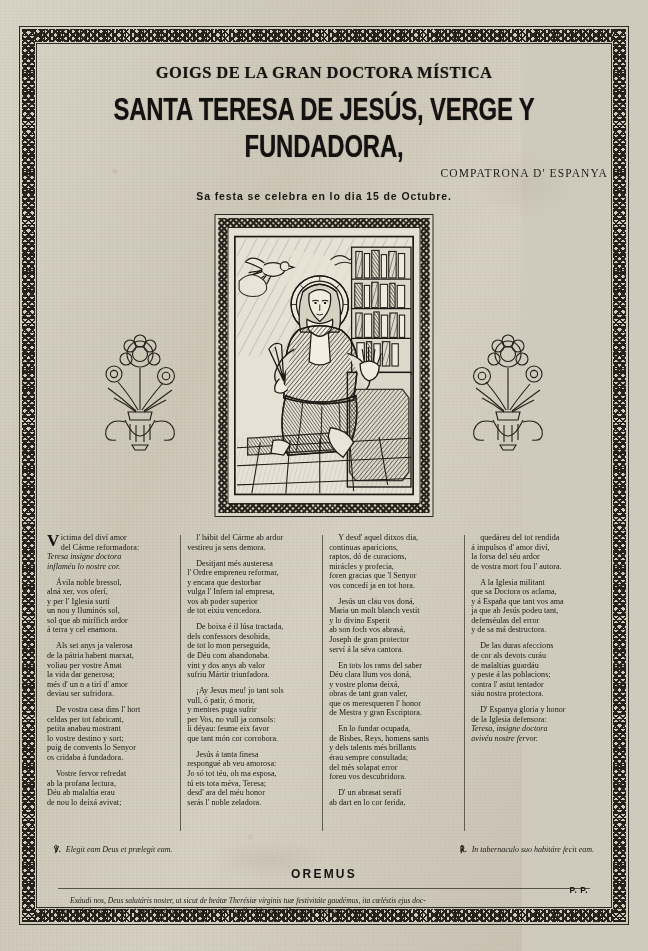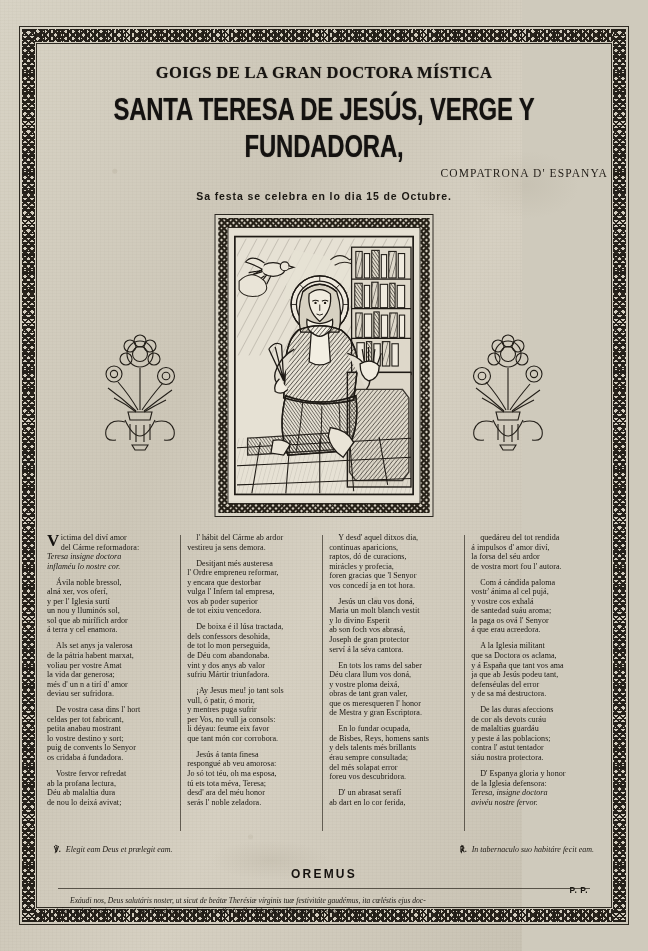--- a/index.html
+++ b/index.html
@@ -443,21 +443,21 @@
             <p class="ind">De vostra casa dins l' hort</p>
             <p>celdas per tot fabricant,</p>
             <p>petita anabau mostrant</p>
             <p>lo vostre destino y sort;</p>
             <p>puig de convents lo Senyor</p>
             <p>os cridaba á fundadora.</p>
           </div>
           <div class="stanza">
             <p class="ind">Vostre fervor refredat</p>
             <p>ab la profana lectura,</p>
-            <p>Déu ab malaltia dura</p>
+            <p>Déu ab malaltia erau</p>
             <p>de nou lo deixá avivat;</p>
           </div>
         </div>
       <div class="col c2">
           <div class="stanza">
             <p class="ind">l' hábit del Cárme ab ardor</p>
             <p>vestireu ja sens demora.</p>
           </div>
           <div class="stanza">
             <p class="ind">Desitjant més austeresa</p>
@@ -529,28 +529,20 @@
             <p class="ind">D' un abrasat serafí</p>
             <p>ab dart en lo cor ferida,</p>
           </div>
         </div>
       <div class="col c4">
           <div class="stanza">
             <p class="ind">quedáreu del tot rendida</p>
             <p>á impulsos d' amor diví,</p>
             <p>la forsa del séu ardor</p>
             <p>de vostra mort fou l' autora.</p>
-          </div>
-          <div class="stanza">
-            <p class="ind">Com á cándida paloma</p>
-            <p>vostr' ánima al cel pujá,</p>
-            <p>y vostre cos exhalá</p>
-            <p>de santedad suáu aroma;</p>
-            <p>la paga os  ová l' Senyor</p>
-            <p>á que erau acreedora.</p>
           </div>
           <div class="stanza">
             <p class="ind">A la Iglesia militant</p>
             <p>que sa Doctora os aclama,</p>
             <p>y á España que tant vos ama</p>
             <p>ja que ab Jesús podeu tant,</p>
             <p>defenséulas del error</p>
             <p>y de sa má destructora.</p>
           </div>
           <div class="stanza">

